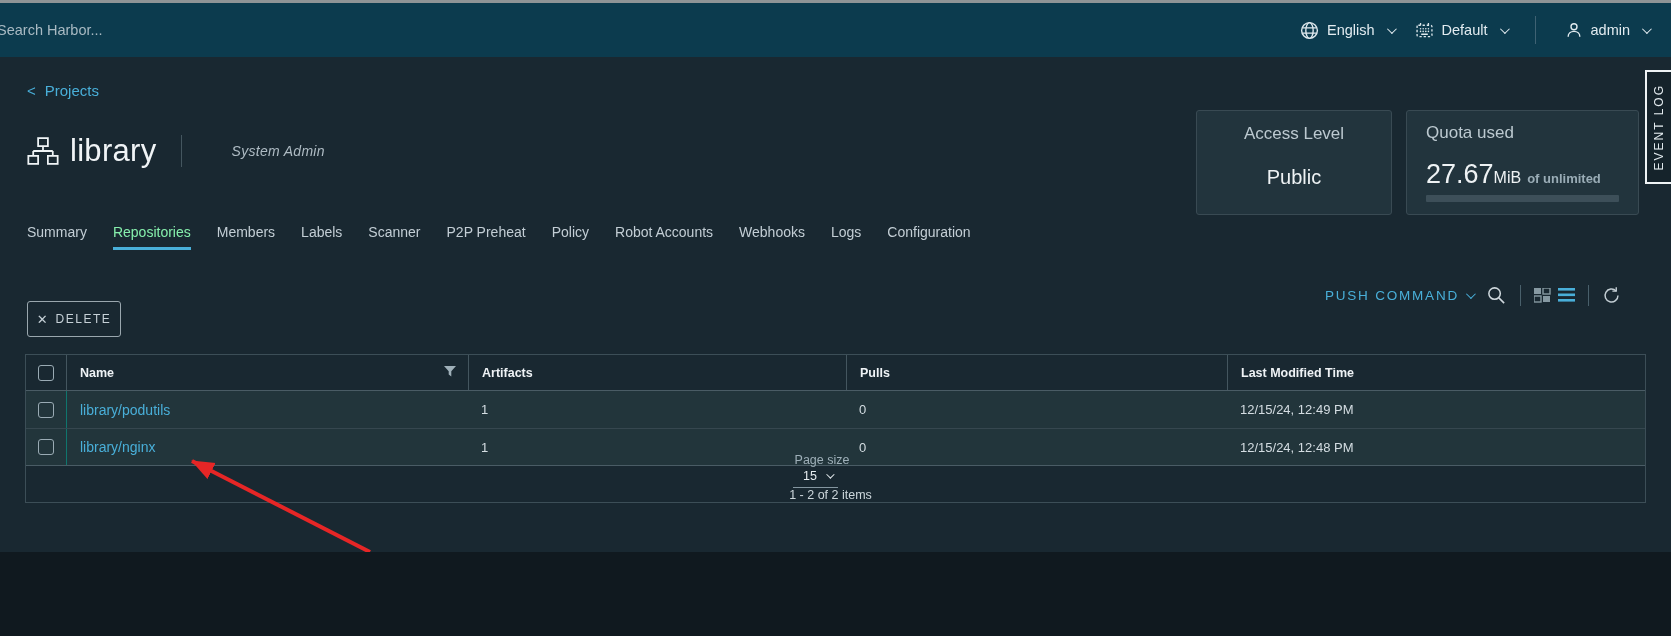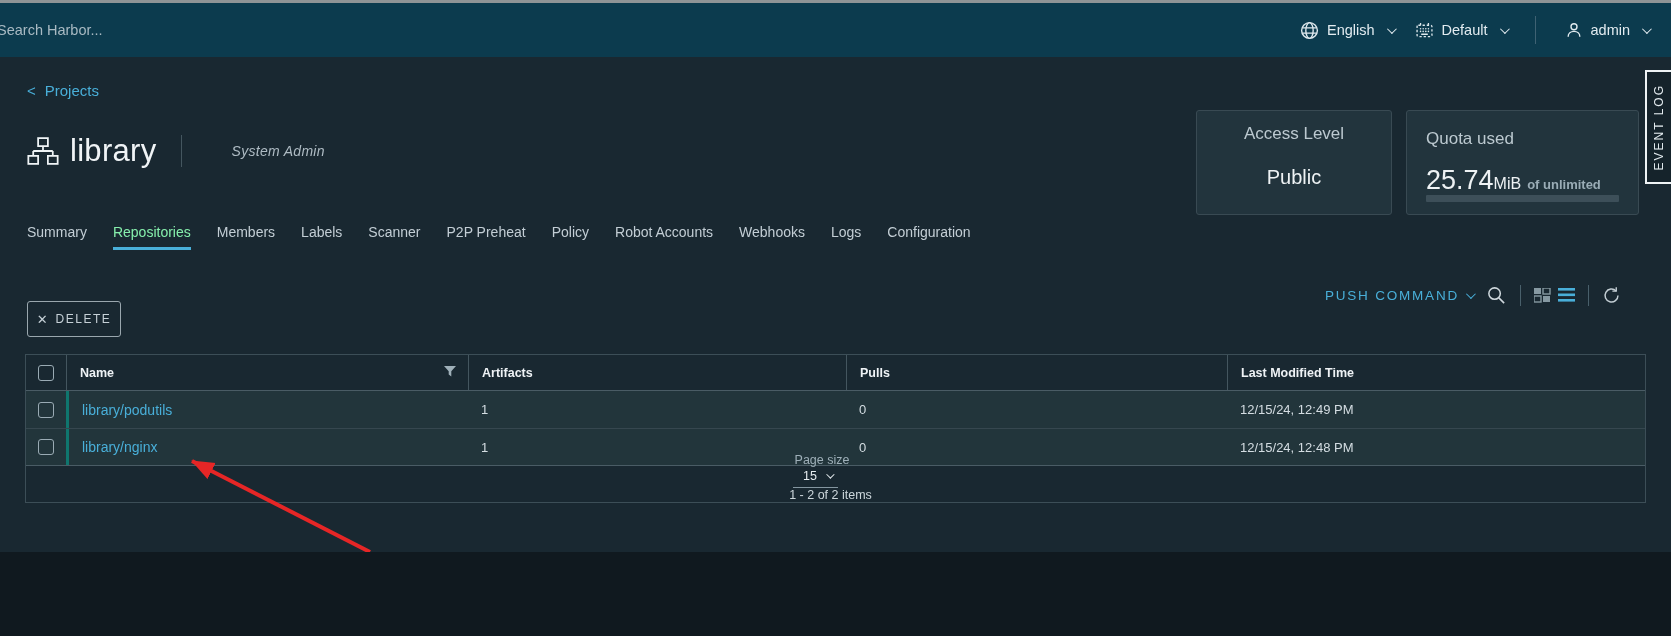--- a/index.html
+++ b/index.html
@@ -28,21 +28,21 @@
   .title-row { position:absolute; left:27px; top:133px; display:flex; align-items:center; }
   .proj-icon { margin-right:11px; display:flex; }
   .page-title { font-size:31px; font-weight:400; color:#f0f4f6; letter-spacing:.3px; }
   .title-sep { width:1px; height:32px; background:#44565f; margin:0 22px 0 24px; }
   .role { font-style:italic; font-size:14px; color:#aebbc3; letter-spacing:.3px;margin-left:28px; }
 
   
   .card { position:absolute; top:110px; height:105px; background:#22343d; border:1px solid #394a53; border-radius:3px; }
   .card-access { left:1196px; width:196px; text-align:center; }
   .card-quota { left:1406px; width:233px; padding:12px 19px; }
-  .card-title { font-size:17px; color:#bcc9d0;margin-top:6px; }
+  .card-title { font-size:17px; color:#bcc9d0; }
   .card-access .card-title { margin-top:13px; }
   .card-access .card-value { margin-top:22px; font-size:20px; color:#eef2f4; }
   .quota-line { margin-top:16px; white-space:nowrap; }
   .quota-big { font-size:27px; color:#eef2f4; }
   .quota-unit { font-size:16px; color:#eef2f4; }
   .quota-suffix { font-size:13px; font-weight:bold; color:#9aacb6; margin-left:6px; }
   .quota-bar { position:absolute; left:19px; right:19px; bottom:12px; height:7px; background:#3d4f59; border-radius:1px; }
 
   
   .tabs { position:absolute; left:27px; top:224px; display:flex; gap:26px; font-size:14px; color:#c3ced5; }
@@ -63,21 +63,21 @@
   .dg-row, .dg-head { display:grid; grid-template-columns:40px 402px 378px 381px auto; align-items:center; }
   .dg-head { height:36px; border-bottom:1px solid #4a5c65; font-size:12.5px; font-weight:bold; color:#eef2f5; }
   .dg-head .cell { position:relative; height:100%; display:flex; align-items:center; }
   .dg-head .cell + .cell { border-left:1px solid #44565f; }
   .cell { padding-left:13px; }
   .cell-check { padding-left:0; display:flex; justify-content:center; }
   .checkbox { width:16px; height:16px; border:1px solid #9aabb4; border-radius:3px; background:transparent; cursor:pointer; }
   .filter-icon { position:absolute; right:12px; top:11px; cursor:pointer; }
   .dg-row { height:37px; background:#22353b; font-size:13px; color:#d4dde2; }
   .dg-row + .dg-row { border-top:1px solid #36474f; }
-  .dg-row .cell-name { border-left:3px solid #0f766e; height:100%; display:flex; align-items:center; }
+  .dg-row .cell-name { border-left:1px solid #0f766e; height:100%; display:flex; align-items:center; }
   .repo-link { color:#49afd9; font-size:14px; text-decoration:none; cursor:pointer; }
   .dg-foot { height:37px; border-top:1px solid #4a5c65; display:flex; align-items:center; justify-content:flex-end; padding-right:10px; font-size:12.5px; color:#9fb0b9;flex-direction:column; }
   .page-size-label { margin-right:17px; }
   .page-size-select { display:inline-flex; align-items:center; gap:9px; color:#e6edf0; border-bottom:1px solid #8496a0; padding:2px 6px 4px 10px; cursor:pointer; margin-right:30px; }
   .page-size-select .chev { width:6px; height:6px; margin-left:0; }
   .items-count { color:#cdd7dc; }
 
   
   .event-log { position:absolute; right:0; top:70px; width:26px; height:114px; background:#15232b; border:2px solid #eef3f5; border-right:none; display:flex; align-items:center; justify-content:center; cursor:pointer; }
   .event-log span { writing-mode:vertical-rl; transform:rotate(180deg); font-size:12px; letter-spacing:2px; color:#e3ebef; white-space:nowrap; }
@@ -158,21 +158,21 @@
     <span class="role">System Admin</span>
   </div>
 
   <div class="card card-access">
     <div class="card-title">Access Level</div>
     <div class="card-value">Public</div>
   </div>
   <div class="card card-quota">
     <div class="card-title">Quota used</div>
     <div class="quota-line">
-      <span class="quota-big">25.74</span><span class="quota-unit">MiB</span><span class="quota-suffix">of unlimited</span>
+      <span class="quota-big">27.67</span><span class="quota-unit">MiB</span><span class="quota-suffix">of unlimited</span>
     </div>
     <div class="quota-bar"></div>
   </div>
 
   <nav class="tabs">
 
       <div class="tab"><span>Summary</span></div>
 
       <div class="tab active"><span>Repositories</span></div>
 

